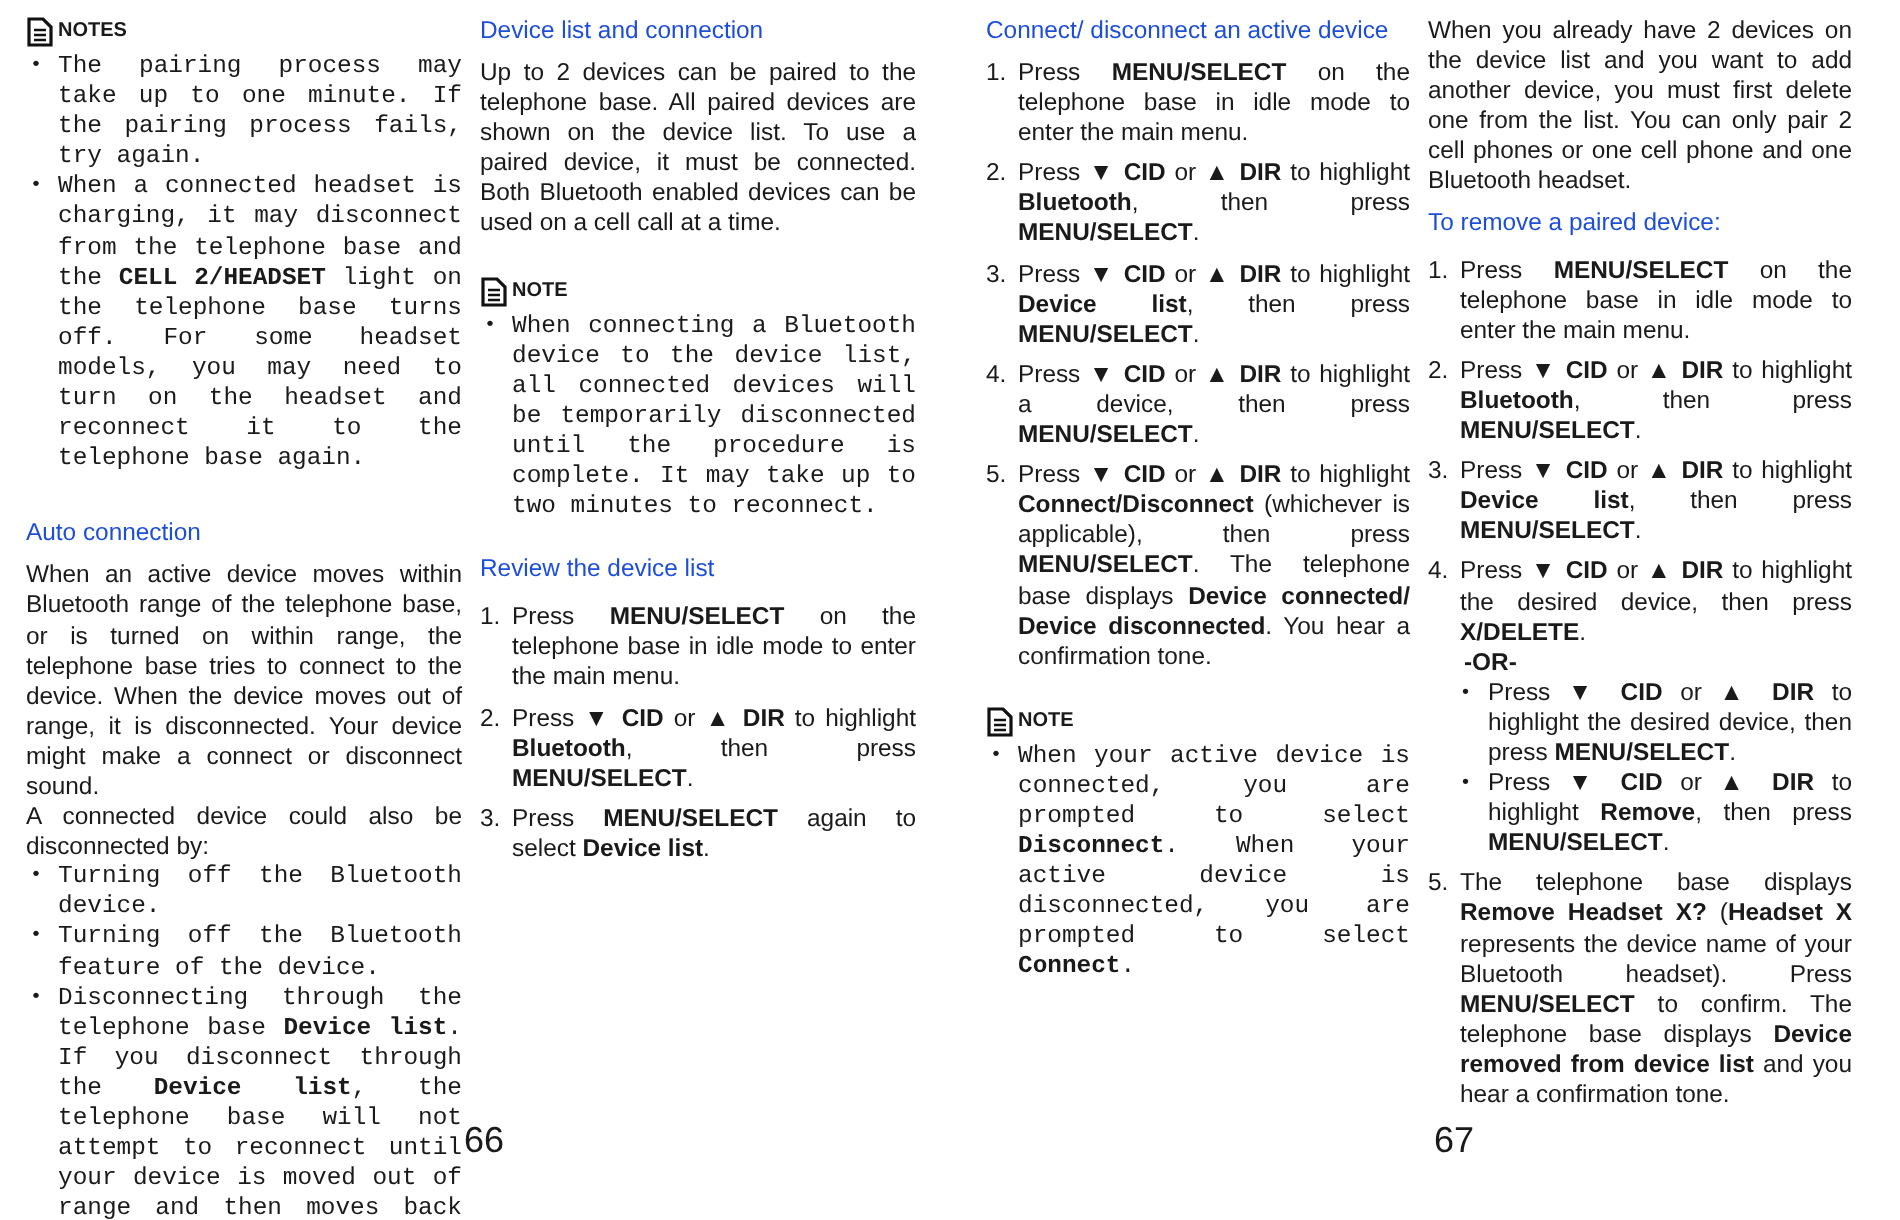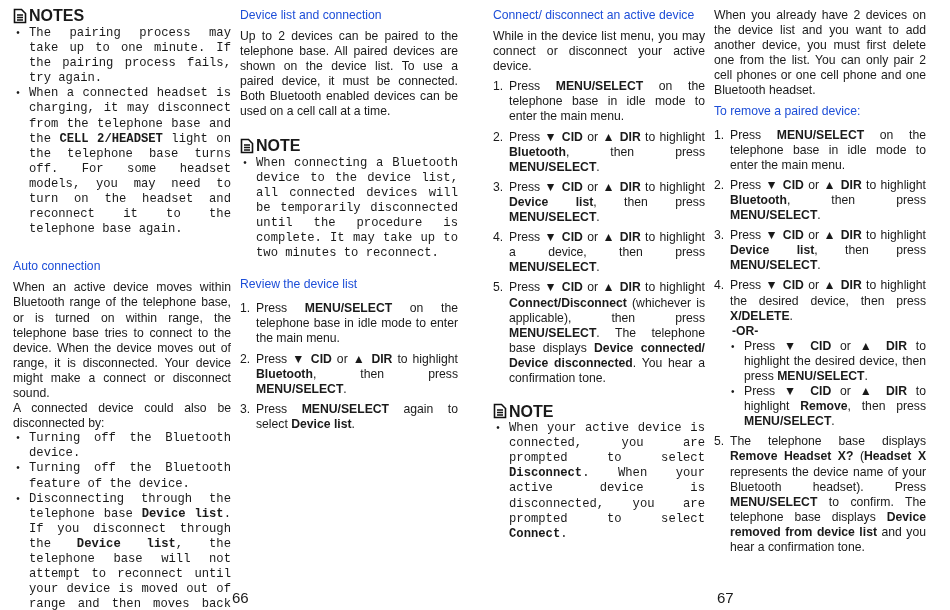--- a/index.html
+++ b/index.html
@@ -1,33 +1,33 @@
 <!DOCTYPE html>
 <html><head>
 <meta charset="utf-8">
 <style>
   html, body { margin: 0; padding: 0; background: #ffffff; }
   body { width: 950px; height: 610px; position: relative; overflow: hidden;
          font-family: "Liberation Sans", sans-serif; color: #1a1a1a; }
   .col { position: absolute; top: 8px; font-size: 12.2px; line-height: 15.1px; }
   .col p { margin: 0; text-align: justify; }
   .h { color: #1d4ed8; font-size: 12.2px; margin: 0 0 6px 0; line-height: 15px; }
-  .note-title { font-weight: bold; font-size: 16px; display: flex; align-items: center; gap: 2px; margin: 0 0 2px 0; }
+  .note-title { font-weight: bold; font-size: 10px; display: flex; align-items: center; gap: 2px; margin: 0 0 2px 0; }
   .note-icon { display: inline-block; width: 14px; height: 16px; }
   ul.b { list-style: none; padding: 0; margin: 0; }
   ul.b li { position: relative; padding-left: 16px; text-align: justify; margin-bottom: 0; font-family: Liberation Mono, monospace; }
   ul.b li::before { content: "•"; position: absolute; left: 2px; top: 0; font-size: 10px; }
   ol.n { list-style: none; padding: 0; margin: 0; }
   ol.n > li { position: relative; padding-left: 16px; text-align: justify; margin-bottom: 5px; }
   ol.n > li > .num { position: absolute; left: 0; top: 0; }
   ul.sub { list-style: none; padding: 0; margin: 0; }
   ul.sub li { position: relative; padding-left: 14px; text-align: justify; }
   ul.sub li::before { content: "•"; position: absolute; left: 1px; font-size: 10px; }
   b { font-weight: bold; }
-  .pg { position: absolute; top: 589px; font-size: 15px; }
+  .pg { position: absolute; top: 560px; font-size: 18px; }
   .or { font-weight: bold; margin-left: 2px; }
 </style>
 </head>
 <body>
 
 <div class="col" style="left:13px; width:218px;">
   <div class="note-title">
     <svg class="note-icon" viewBox="0 0 14 16">
         <path d="M1.5 1.5h7l4 4v9h-11z" fill="none" stroke="#111" stroke-width="1.6"></path>
         <path d="M4 7h6M4 9.5h6M4 12h6" stroke="#111" stroke-width="1.3"></path>
@@ -67,21 +67,20 @@
   <div class="h" style="margin-bottom:9px">Review the device list</div>
   <ol class="n">
       <li><span class="num">1.</span>Press <b>MENU/SELECT</b> on the telephone base in idle mode to enter the main menu.</li>
       <li><span class="num">2.</span>Press <b>▼ CID</b> or <b>▲ DIR</b> to highlight <b>Bluetooth</b>, then press <b>MENU/SELECT</b>.</li>
       <li><span class="num">3.</span>Press <b>MENU/SELECT</b> again to select <b>Device list</b>.</li>
     </ol>
 </div>
 
 <div class="col" style="left:493px; width:212px;">
   <div class="h">Connect/ disconnect an active device</div>
-  <p style="margin-bottom:5px">While in the device list menu, you may connect or disconnect your active device.</p>
   <ol class="n">
       <li><span class="num">1.</span>Press <b>MENU/SELECT</b> on the telephone base in idle mode to enter the main menu.</li>
       <li><span class="num">2.</span>Press <b>▼ CID</b> or <b>▲ DIR</b> to highlight <b>Bluetooth</b>, then press <b>MENU/SELECT</b>.</li>
       <li><span class="num">3.</span>Press <b>▼ CID</b> or <b>▲ DIR</b> to highlight <b>Device list</b>, then press <b>MENU/SELECT</b>.</li>
       <li><span class="num">4.</span>Press <b>▼ CID</b> or <b>▲ DIR</b> to highlight a device, then press <b>MENU/SELECT</b>.</li>
       <li><span class="num">5.</span>Press <b>▼ CID</b> or <b>▲ DIR</b> to highlight <b>Connect/Disconnect</b> (whichever is applicable), then press <b>MENU/SELECT</b>. The telephone base displays <b>Device connected/ Device disconnected</b>. You hear a confirmation tone.</li>
     </ol>
   <div style="height:12px"></div>
   <div class="note-title">
     <svg class="note-icon" viewBox="0 0 14 16">

